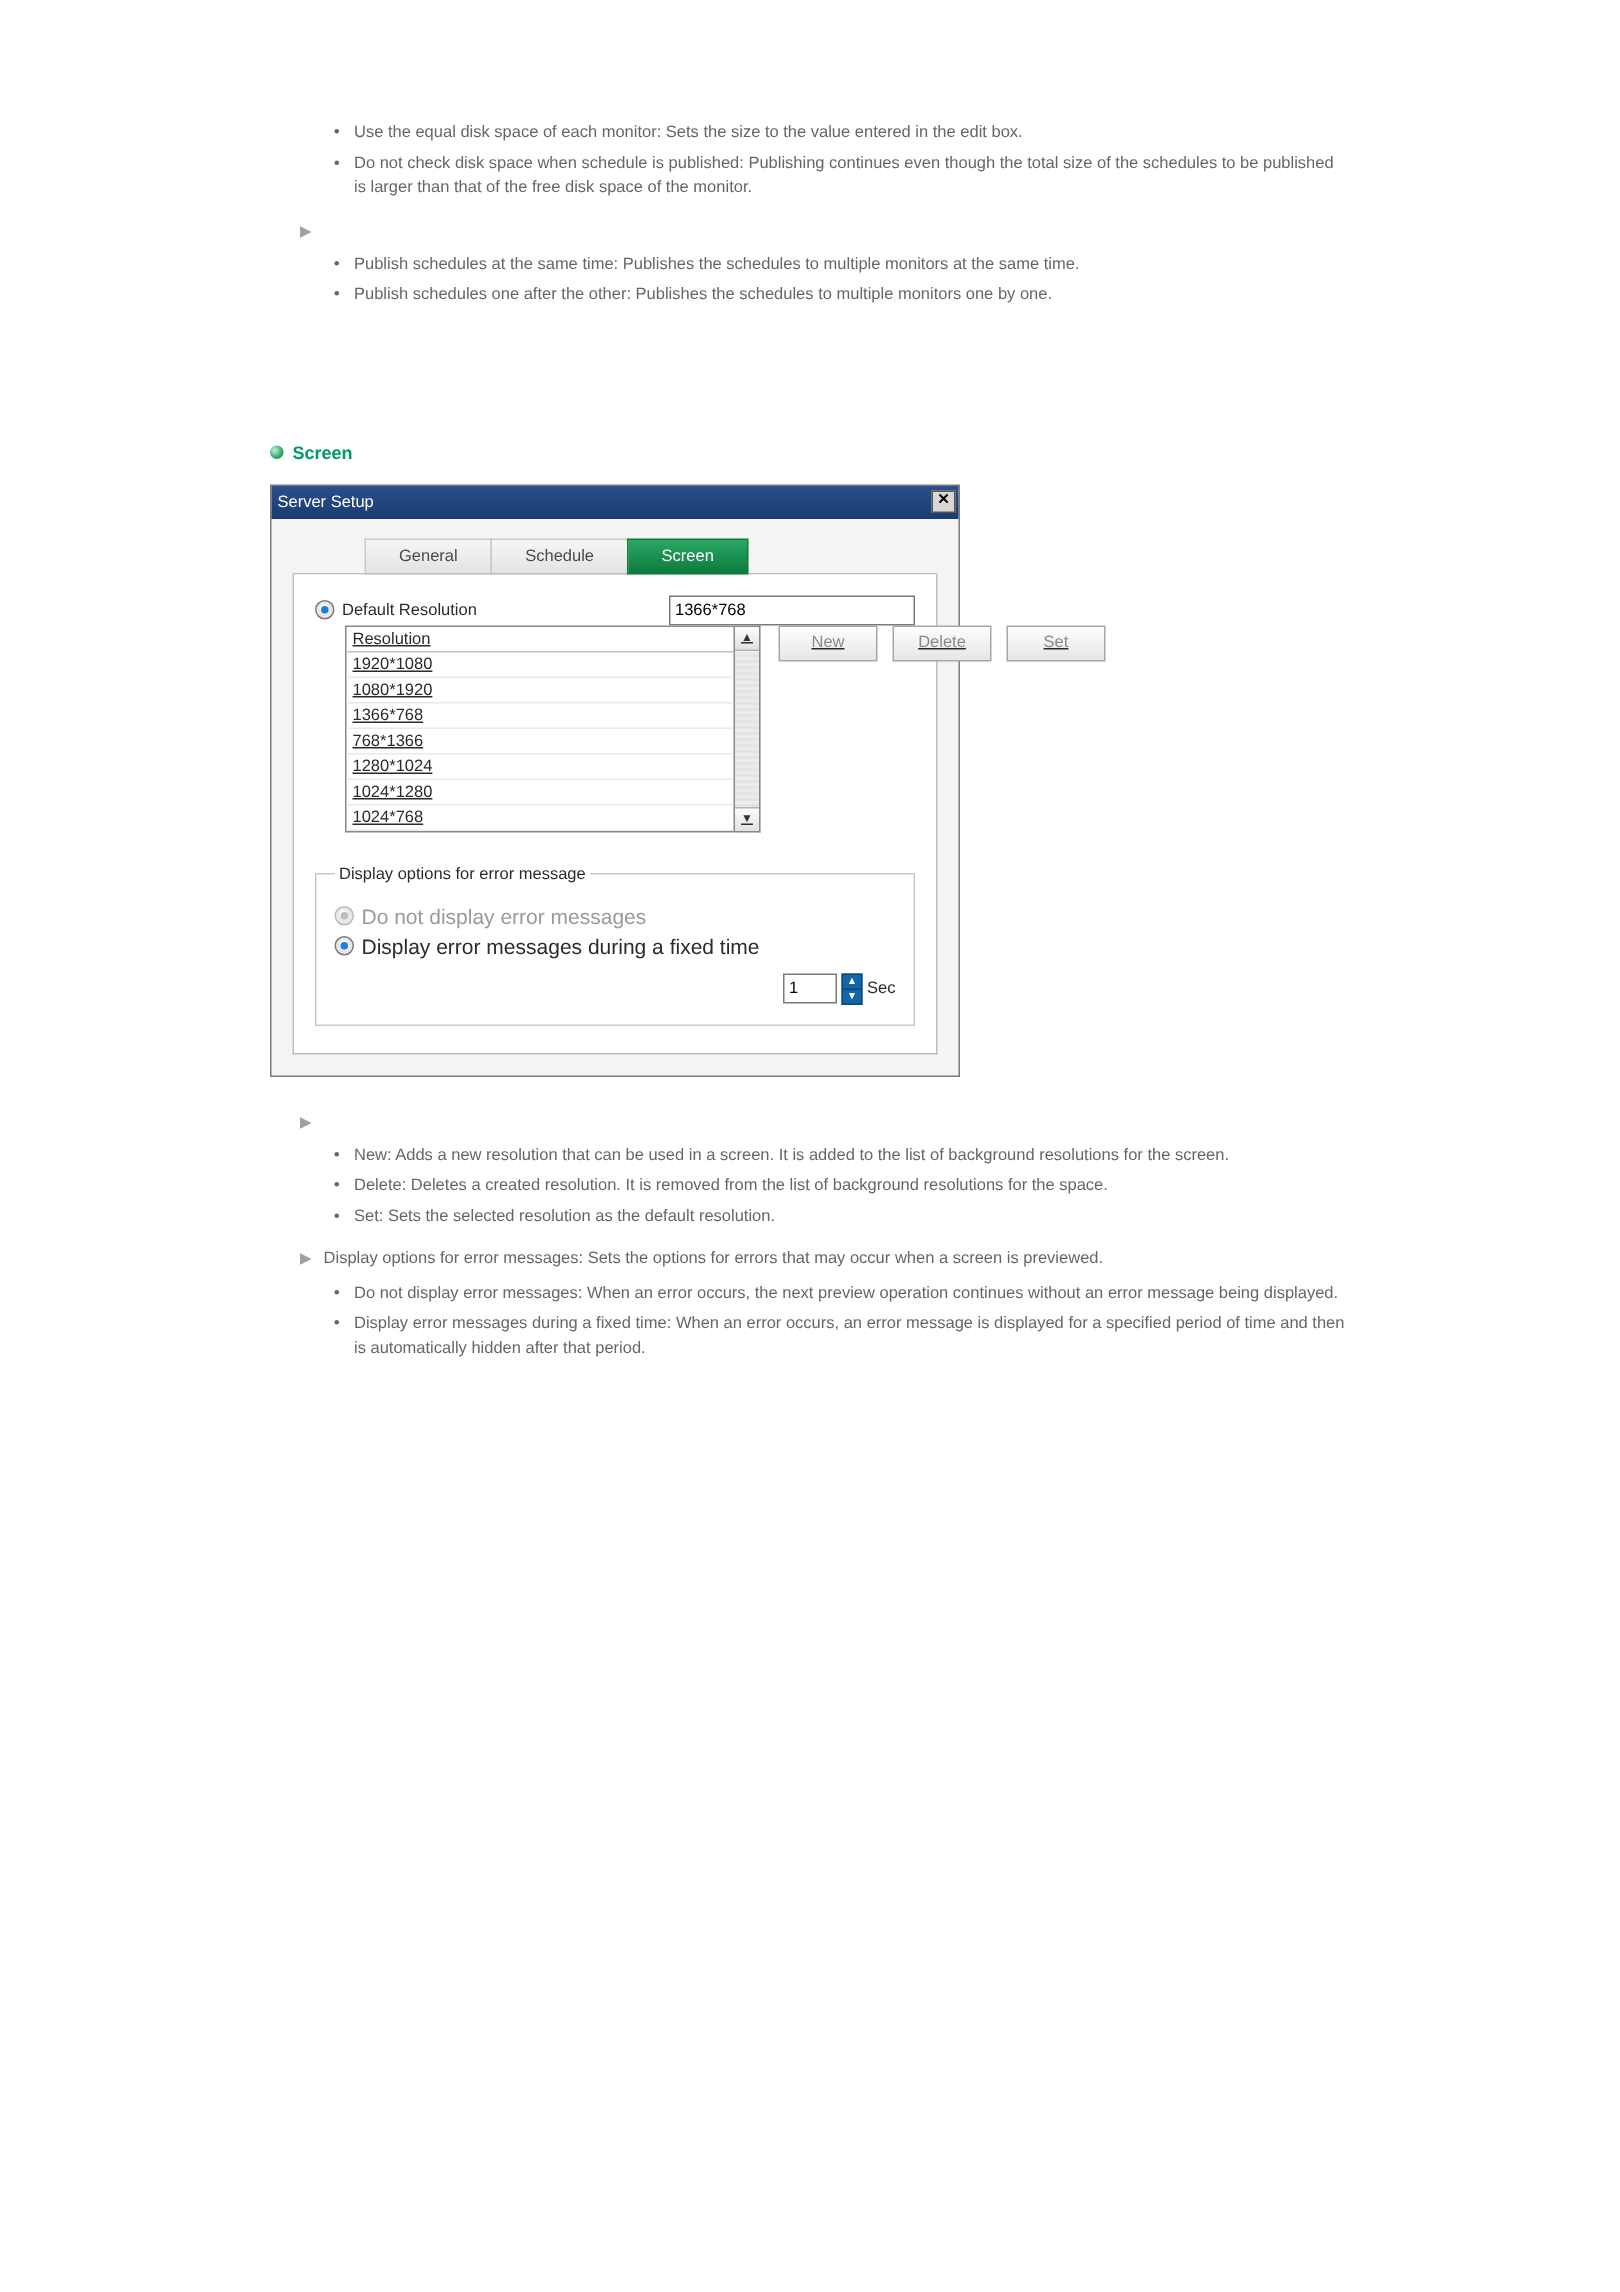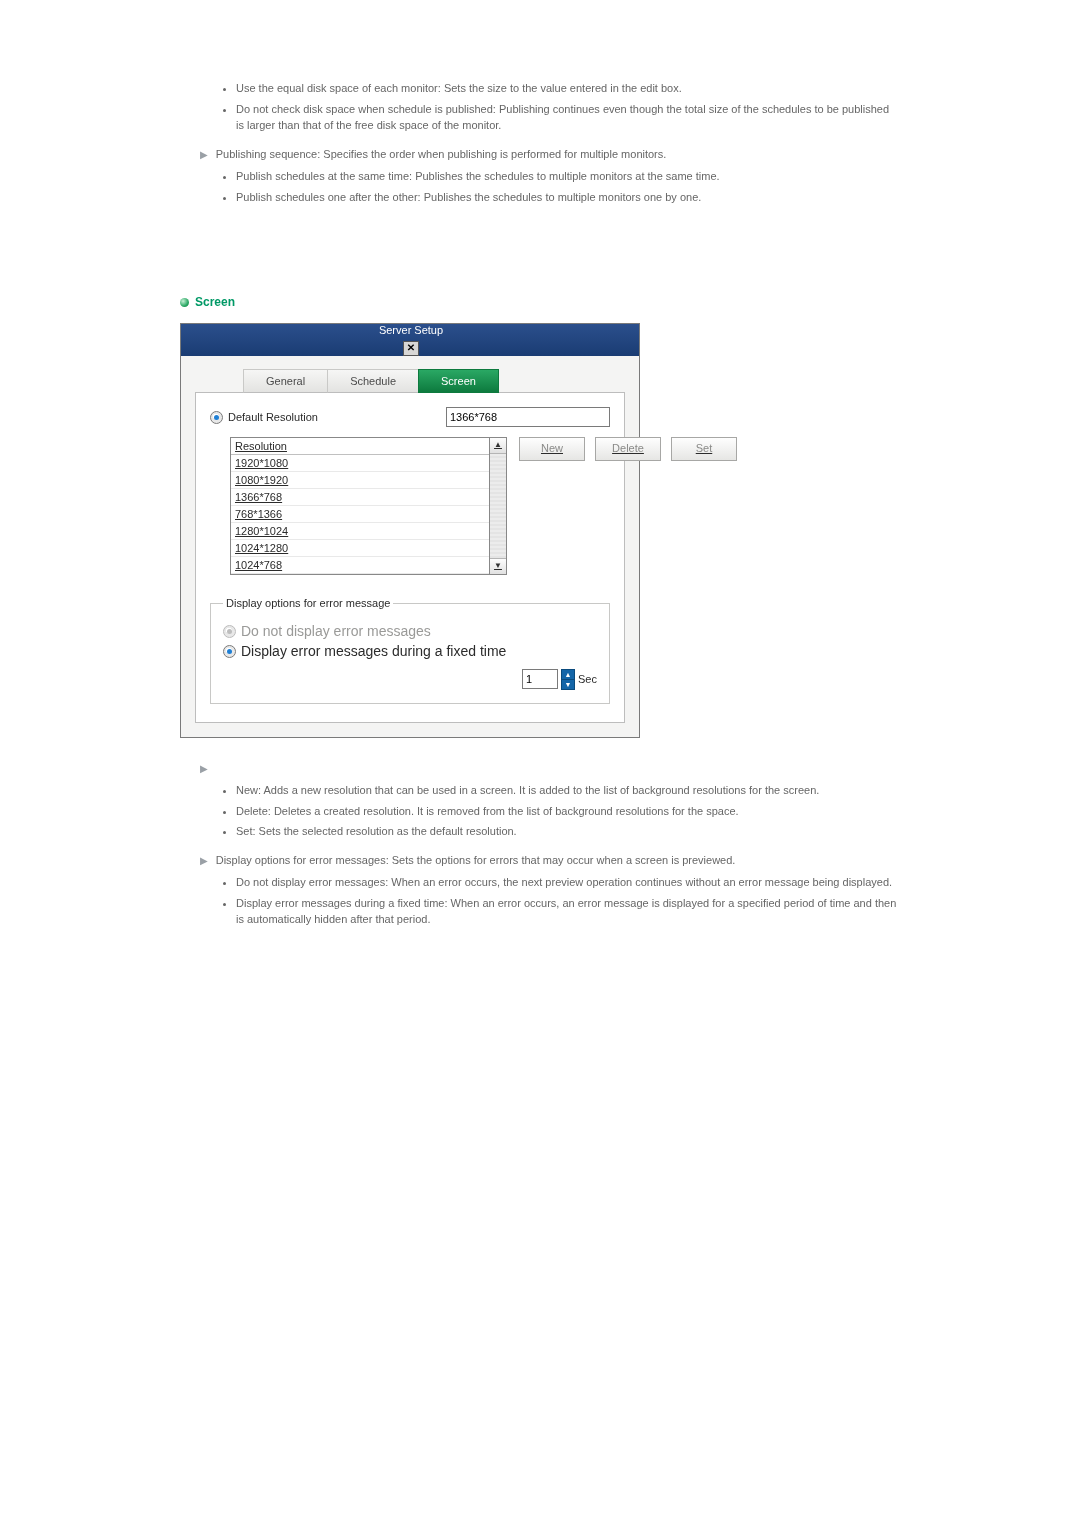--- a/index.html
+++ b/index.html
@@ -66,27 +66,26 @@
     border: 1px solid #7a7a7a;
     background: #f4f4f3;
     margin: 0 0 22px 0;
     font-family: Tahoma, Arial, sans-serif;
     font-size: 11px;
     color: #2b2b2b;
   }
   .titlebar {
     background: linear-gradient(#2b4f8c, #1a3c73);
     color: #ffffff;
-    height: 32px;
+    height: 22px;
     display: flex;
     align-items: center;
     justify-content: space-between;
     padding: 0 2px 0 4px;
     font-size: 11px;
-    flex-direction: column;
   }
   .titlebar .close {
     width: 14px;
     height: 13px;
     background: #d8d7d5;
     color: #000;
     font-weight: bold;
     font-size: 10px;
     text-align: center;
     line-height: 12px;
@@ -154,21 +153,20 @@
     content: "";
     position: absolute;
     width: 5px; height: 5px; border-radius: 50%;
     background: #bdbdbd;
     left: 3px; top: 3px;
   }
 
   .row-default {
     display: flex;
     align-items: center;
-    margin-bottom: 10px;
   }
   .row-default .lbl { margin-right: auto; }
   .text-input {
     width: 156px;
     height: 18px;
     border: 1px solid #7a7a7a;
     padding: 0 3px;
     font-family: Tahoma, Arial;
     font-size: 11px;
     background: #ffffff;
@@ -301,21 +299,20 @@
 
 <div class="page">
 
   <ul class="top-bullets">
     <li>Use the equal disk space of each monitor: Sets the size to the value entered in the edit box.</li>
     <li>Do not check disk space when schedule is published: Publishing continues even though the total size of the schedules to be published is larger than that of the free disk space of the monitor.</li>
   </ul>
 
   <div class="arrow-item">
     <span class="arrow-icon">▶</span>
-    <span>Publishing sequence: Specifies the order when publishing is performed for multiple monitors.</span>
   </div>
 
   <ul class="sub-bullets">
     <li>Publish schedules at the same time: Publishes the schedules to multiple monitors at the same time.</li>
     <li>Publish schedules one after the other: Publishes the schedules to multiple monitors one by one.</li>
   </ul>
 
   <div class="section-heading">
     <span class="dot"></span>
     <span>Screen</span>

